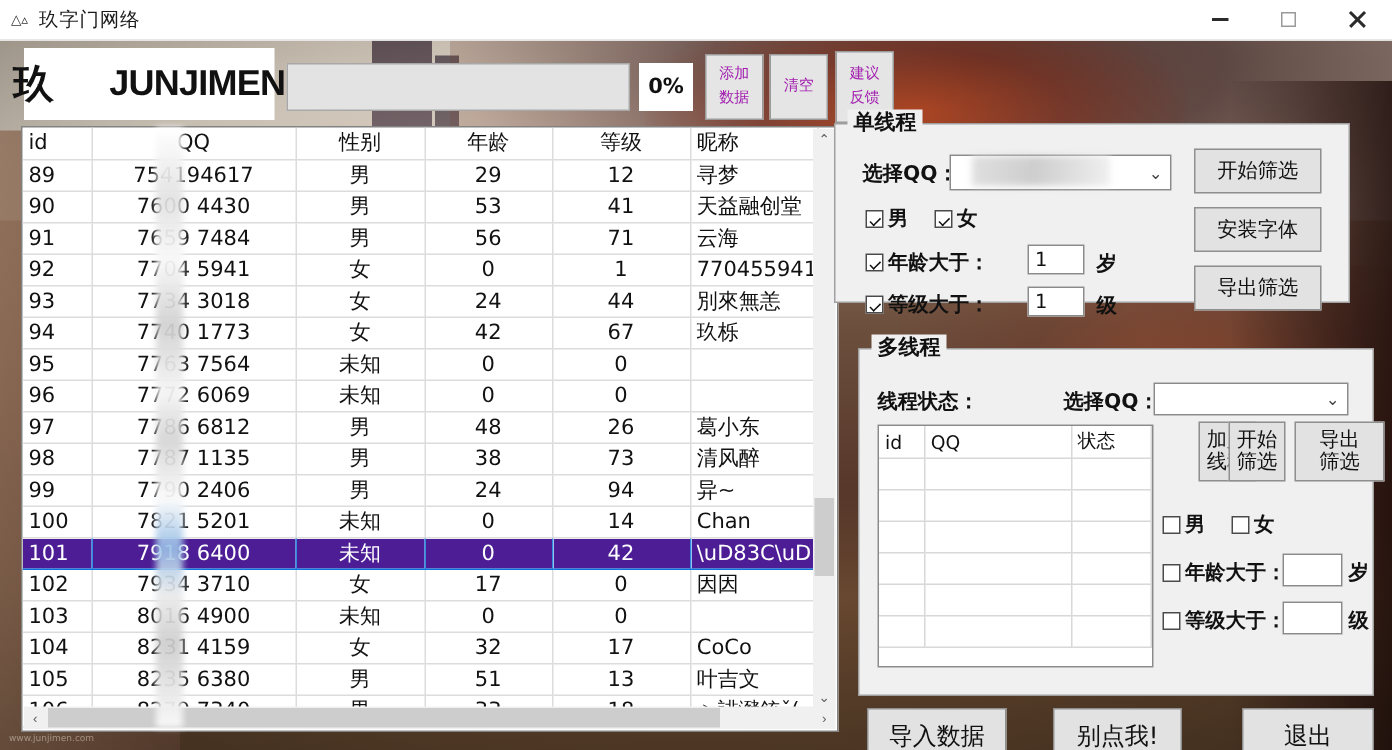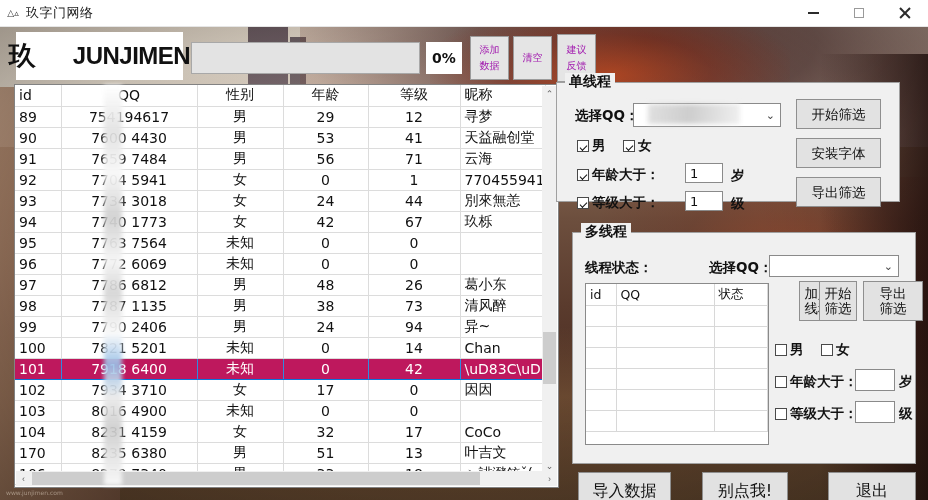--- a/index.html
+++ b/index.html
@@ -189,21 +189,21 @@
   }
   table.dg th { font-weight:normal; }
   .c-id   { width:46px; text-align:left; padding-left:4px !important;}
   .c-qq   { width:136px; text-align:center;}
   .c-sex  { width:86px; text-align:center;}
   .c-age  { width:85px; text-align:center;}
   .c-lvl  { width:92px; text-align:center;}
   .c-nick { width:85px; text-align:left; padding-left:4px !important;}
   th.c-id { text-align:left; }
   th.c-nick { text-align:left; }
-  tr.sel td { background:#be185d; color:#ffffff; border-bottom-color:#0a74da; border-right-color:#2f8ae0;}
+  tr.sel td { background:#4c1d95; color:#ffffff; border-bottom-color:#0a74da; border-right-color:#2f8ae0;}
 
   .vsb {
     position:absolute; right:1px; top:1px; width:15px; height:387px;
     background:#f0f0f0;
   }
   .vsb .arrU, .vsb .arrD {
     width:15px; height:15px; display:flex; align-items:center; justify-content:center;
     font-size:9px; color:#606060; background:#f0f0f0;
   }
   .vsb .arrD { position:absolute; bottom:0; left:0;}
@@ -527,21 +527,21 @@
           </tr>
           <tr>
             <td class="c-id">104</td>
             <td class="c-qq">8231 4159</td>
             <td class="c-sex">女</td>
             <td class="c-age">32</td>
             <td class="c-lvl">17</td>
             <td class="c-nick">CoCo</td>
           </tr>
           <tr>
-            <td class="c-id">170</td>
+            <td class="c-id">105</td>
             <td class="c-qq">8235 6380</td>
             <td class="c-sex">男</td>
             <td class="c-age">51</td>
             <td class="c-lvl">13</td>
             <td class="c-nick">叶吉文</td>
           </tr>
           <tr>
             <td class="c-id">106</td>
             <td class="c-qq">8279 7340</td>
             <td class="c-sex">男</td>

